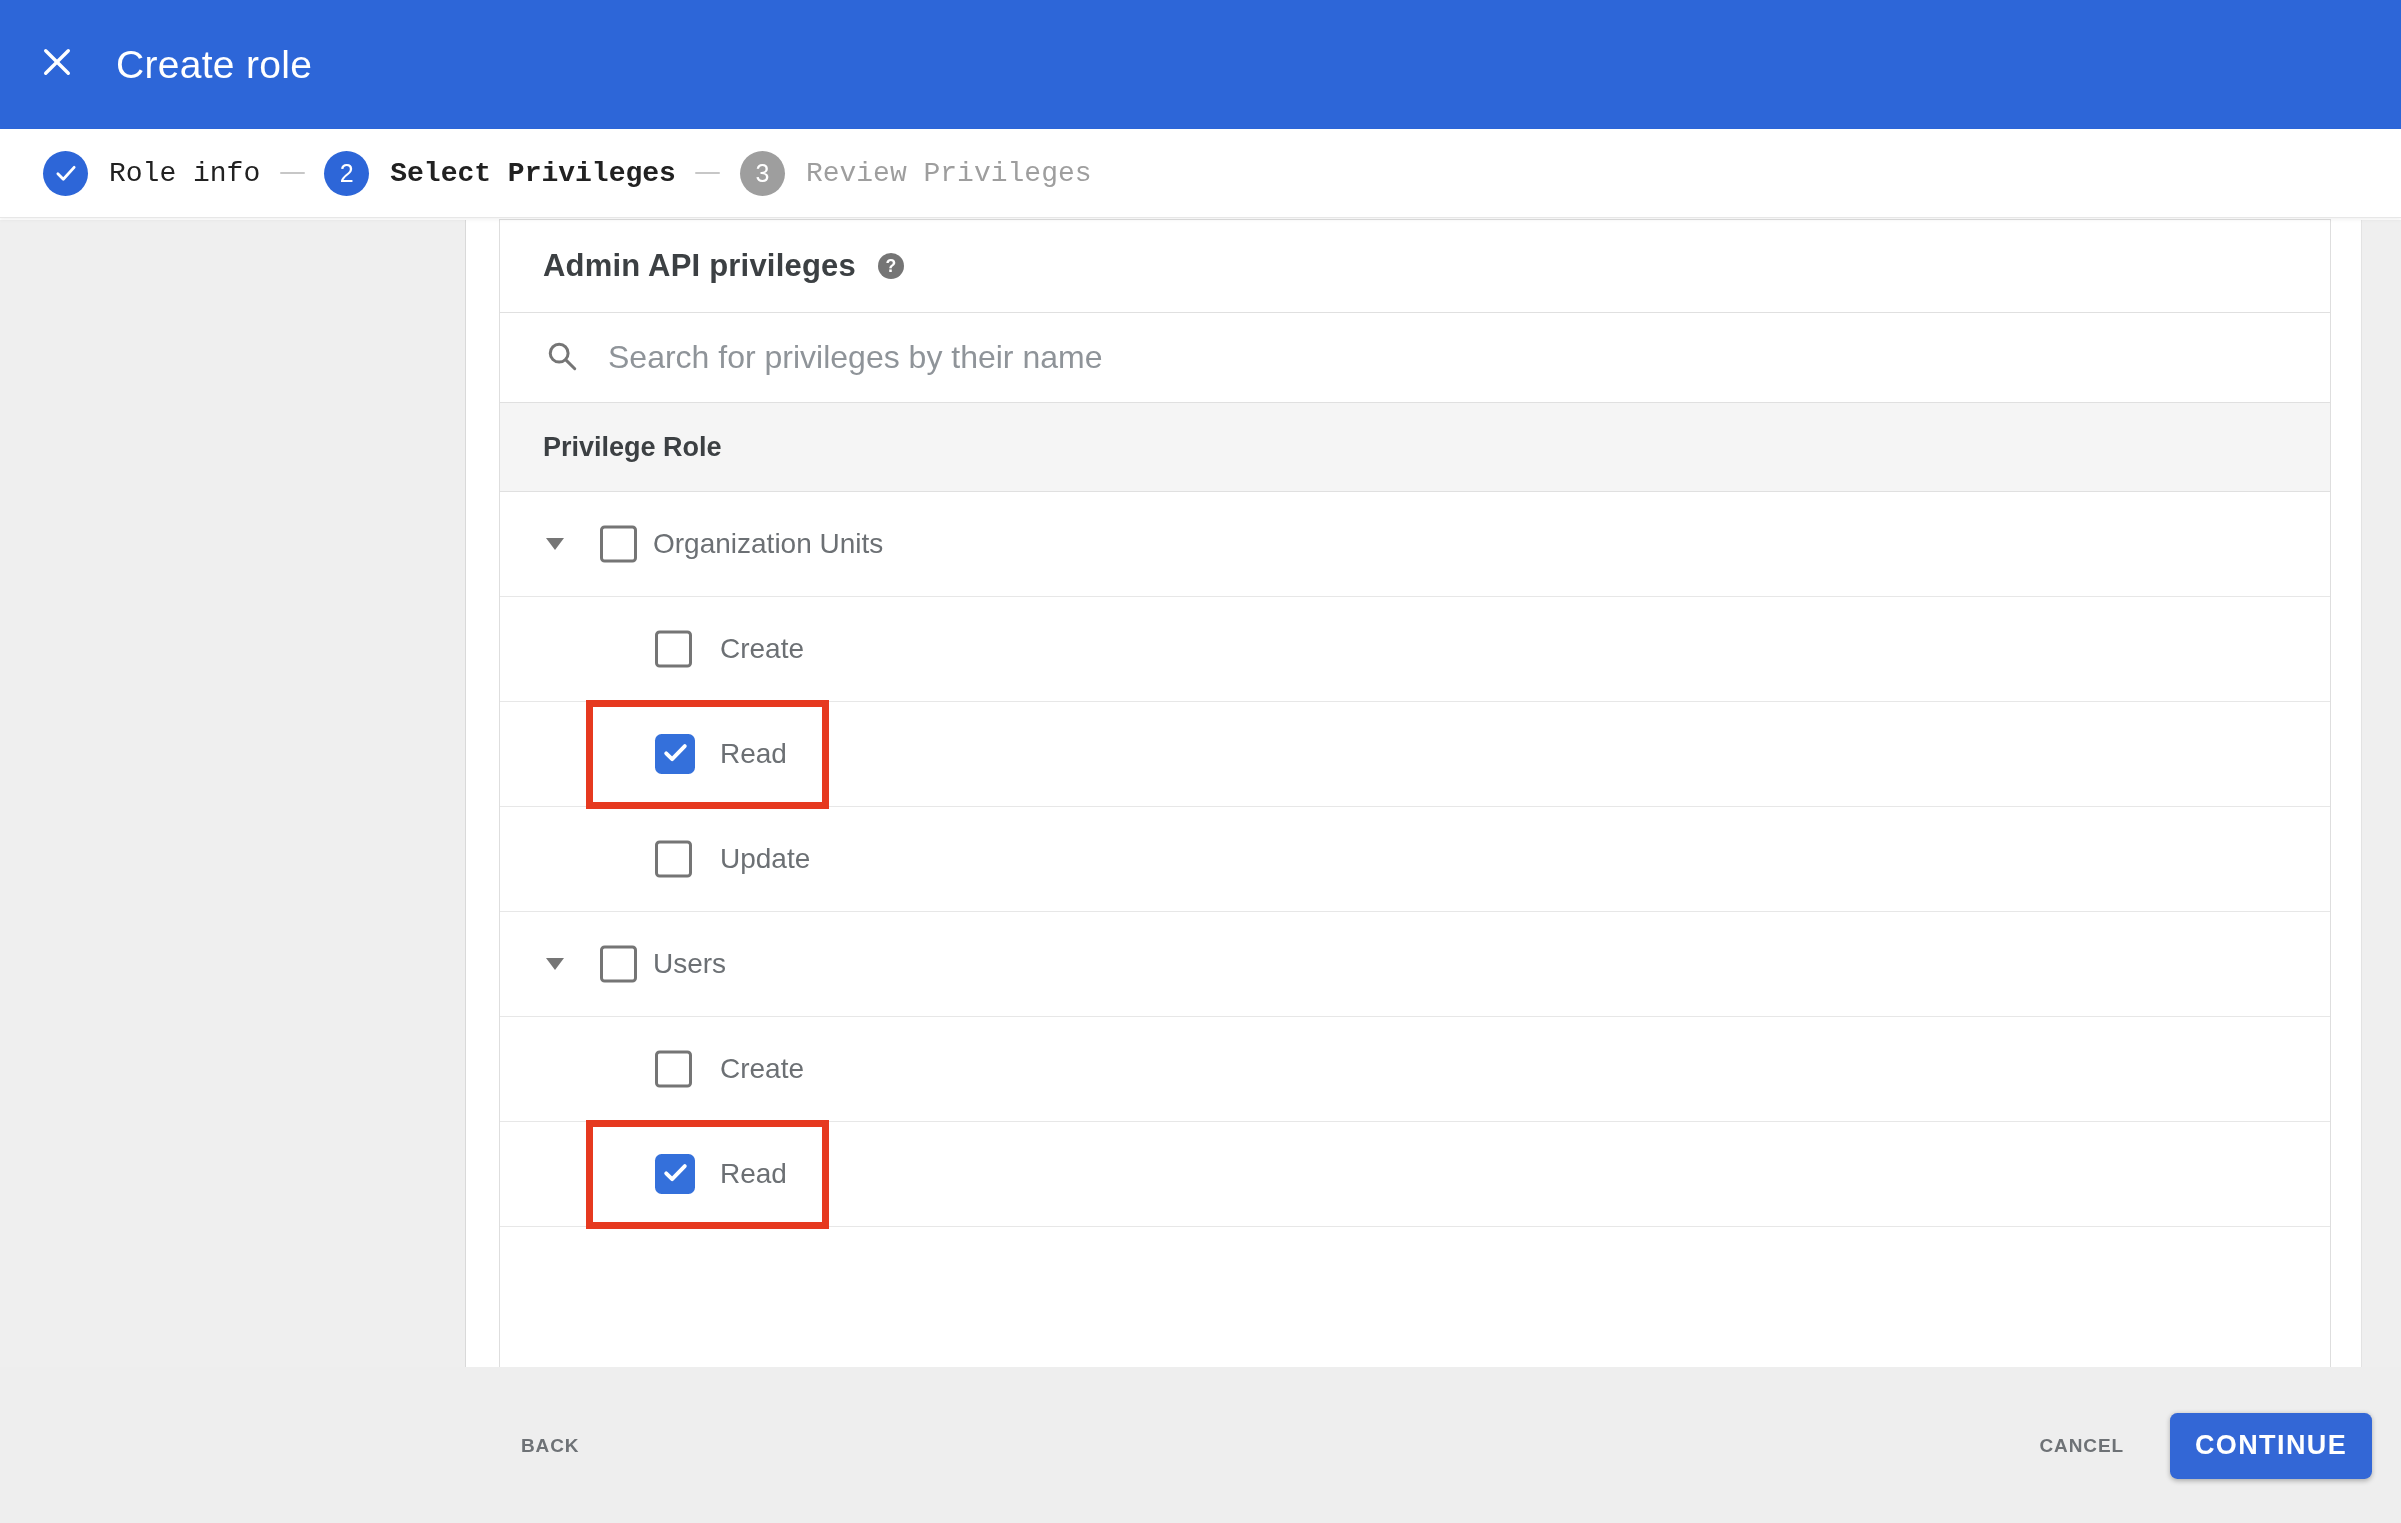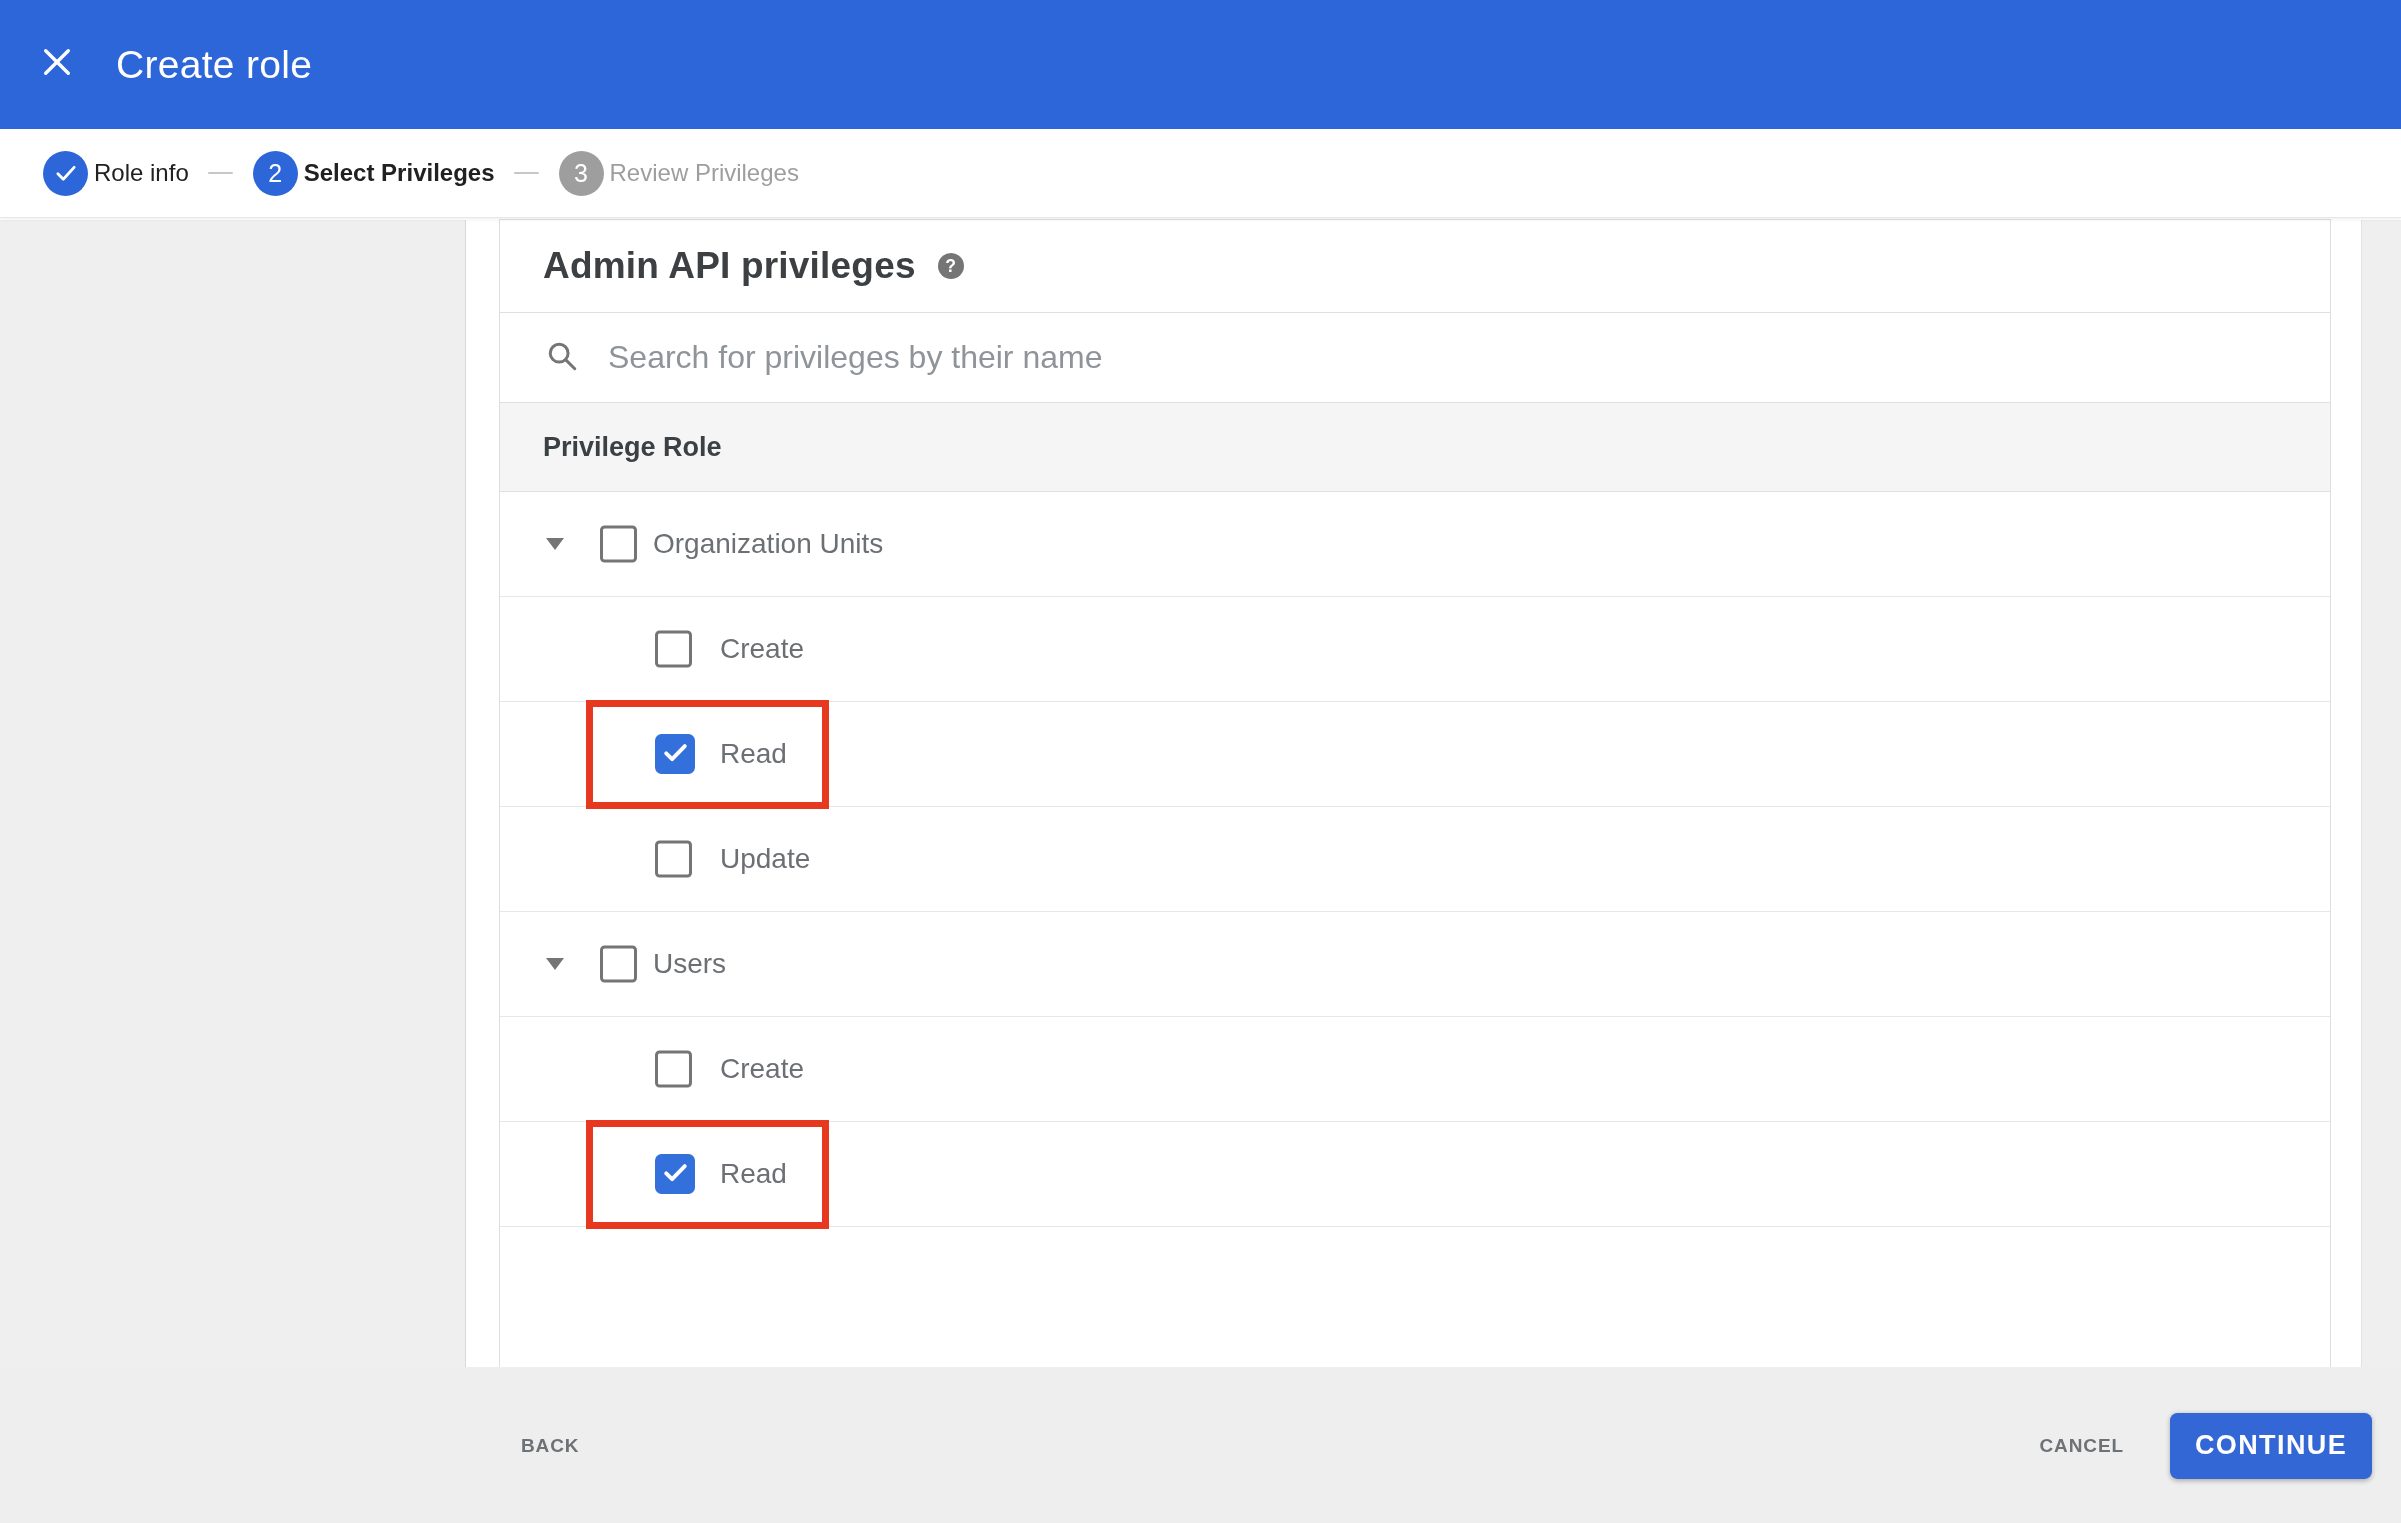--- a/index.html
+++ b/index.html
@@ -33,21 +33,21 @@
     display:flex; align-items:center; padding-left:43px; z-index:5;
   }
   .step { display:flex; align-items:center; cursor:pointer; }
   .step-circle {
     width:45px; height:45px; border-radius:50%;
     display:flex; align-items:center; justify-content:center;
     color:#fff; font-size:25px; font-weight:400; flex:none;
   }
   .step-circle.blue { background:#2d66d8; }
   .step-circle.gray { background:#9e9e9e; }
-  .step-label { margin-left:6px; font-size:24px; color:#212121; white-space:nowrap; }
+  .step-label { margin-left:21px; font-size:28px; color:#212121; white-space:nowrap;font-family:Liberation Mono, monospace; }
   .step-label.bold { font-weight:700; }
   .step-label.dim { color:#9e9e9e; }
   .step-sep {
     width:25px; height:2.8px; background:#c7c7c7; border-radius:1.9px;
     margin:0 19.5px; flex:none;
   }
 
   
   .sidebar {
     position:absolute; left:0; top:220px; width:466px; height:1147px;
@@ -61,21 +61,21 @@
   
   .card {
     position:absolute; left:499px; top:219px; width:1832px; height:1148px;
     background:#ffffff; border:0.9px solid #dedede; border-bottom:none;
     overflow:hidden;
   }
   .card-heading {
     height:93px; border-bottom:0.9px solid #e0e0e0;
     display:flex; align-items:center; padding-left:43px;
   }
-  .heading-text { font-size:37px; font-weight:700; color:#3c4043; letter-spacing:0.2px; }
+  .heading-text { font-size:31px; font-weight:700; color:#3c4043; letter-spacing:0.2px; }
   .help-icon {
     width:26px; height:26px; border-radius:50%; background:#757575;
     color:#ffffff; font-size:17.6px; font-weight:700;
     display:flex; align-items:center; justify-content:center;
     margin-left:22px; cursor:pointer; flex:none;
   }
 
   .search-row {
     height:90px; border-bottom:0.9px solid #e0e0e0;
     display:flex; align-items:center; padding-left:45px;

